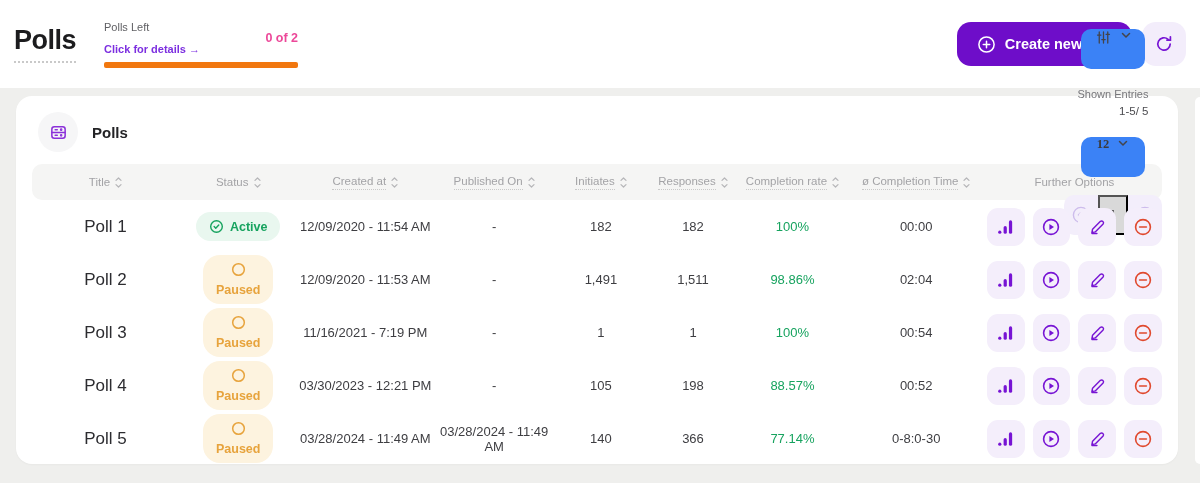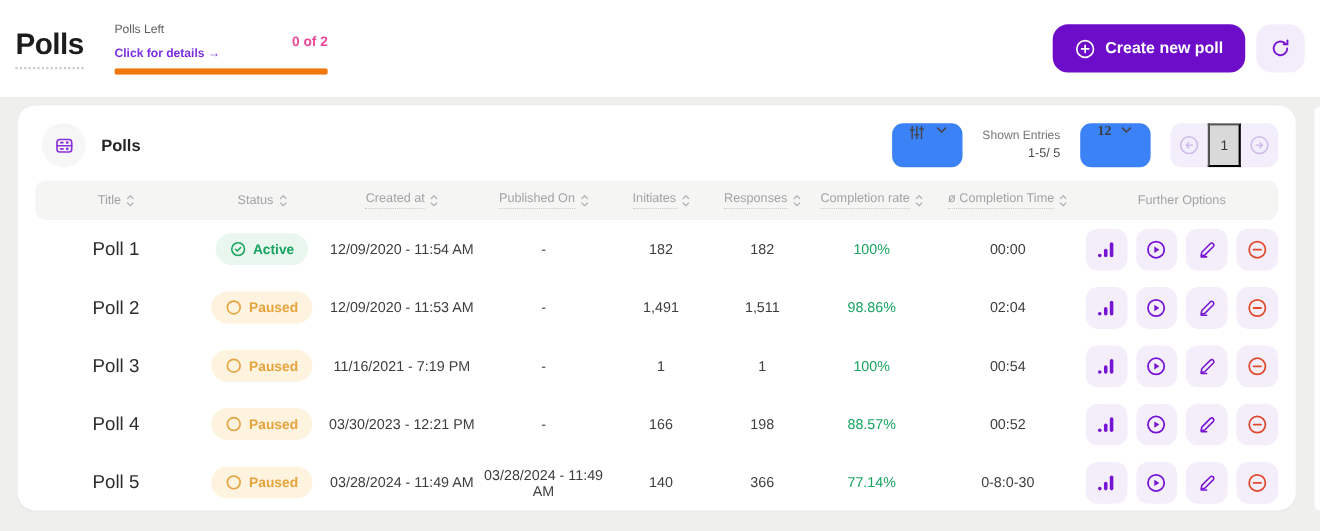--- a/index.html
+++ b/index.html
@@ -22,21 +22,21 @@
   .btn-refresh { width:44px; height:44px; border:none; border-radius:14px; background:#f3edfb; display:flex; align-items:center; justify-content:center; cursor:pointer; }
 
   
   .content { position:relative; height:395px; }
   .card { position:absolute; left:16px; top:8px; width:1162px; height:368px; background:#fff; border-radius:16px; box-shadow:0 1px 2px rgba(0,0,0,0.03); padding:14px 16px 0; }
   .card-sliver { position:absolute; right:0; top:9px; width:5px; height:367px; background:#fff; border-radius:8px 0 0 8px; }
 
   .card-header { display:flex; align-items:center; height:44px; margin-bottom:10px; padding-left:6px; }
   .icon-circle { width:40px; height:40px; border-radius:50%; background:#f6f6f7; display:flex; align-items:center; justify-content:center; }
   .card-title { font-size:15px; font-weight:600; color:#232326; margin-left:14px; }
-  .card-controls { margin-left:auto; display:flex; align-items:center; gap:18px; }
+  .card-controls { margin-left:auto; display:flex; align-items:center; gap:18px;flex-direction:column; }
   .ctl-btn { display:flex; align-items:flex-start; justify-content:center; gap:8px; height:40px; min-width:64px; padding:0 12px; background:#3b82f6; border:none; border-radius:10px; cursor:pointer; font-family:Liberation Serif, serif; }
   .pagesize-value { font-size:12.5px; color:#3b3b3e; font-weight:600; }
   .shown-entries { text-align:right; line-height:1.45; }
   .se-label { font-size:11px; color:#76767a; }
   .se-value { font-size:11.5px; color:#4c4c50; }
   .pagination { display:flex; align-items:center; background:#f3eefb; border-radius:10px; height:40px; overflow:hidden; }
   .page-arrow { width:34px; height:40px; display:flex; align-items:center; justify-content:center; background:transparent; border:none; cursor:pointer; }
   .page-number { width:30px; height:40px; display:flex; align-items:center; justify-content:center; background:#d9d9d9; font-size:12.5px; color:#3a3a3d; cursor:pointer; }
 
   
@@ -45,21 +45,21 @@
   .th { display:flex; align-items:center; justify-content:center; gap:5px; }
   .th-label.dotted { border-bottom:1px dotted #c9c9c9; padding-bottom:2px; }
   .tbody .grid-row { height:53px; }
   .cell { text-align:center; font-size:13px; color:#3e3e42; }
   .cell-title { font-size:17px; color:#2c2c30; }
   .cell-rate { color:var(--success); font-weight:400; }
 
   .badge-wrap { display:flex; justify-content:center; }
   .badge { display:inline-flex; align-items:center; gap:6px; padding:7px 13px; border-radius:17px; font-size:12.5px; font-weight:600; cursor:pointer; }
   .badge.active { background:#e9f7ef; color:var(--success); }
-  .badge.paused { background:#fdf3df; color:var(--warning); }
+  .badge.paused { background:#fdf3df; color:var(--warning);flex-direction:column; }
 
   .actions { display:flex; justify-content:center; gap:8px; }
   .action { width:38px; height:38px; border-radius:11px; background:#f4eefb; border:none; display:flex; align-items:center; justify-content:center; cursor:pointer; }
 </style>
 </head>
 <body>
 
 <header class="topbar">
   <div class="page-title">Polls</div>
 
@@ -429,21 +429,21 @@
         <span style="display:flex">
           <svg width="15" height="15" viewBox="0 0 16 16" fill="none" stroke="#e7a33c" stroke-width="1.6">
             <circle cx="8" cy="8" r="6.2"></circle>
           </svg>
         </span>
         <span>Paused</span>
       </span>
     </div>
     <div class="cell">03/30/2023 - 12:21 PM</div>
     <div class="cell">-</div>
-    <div class="cell">166</div>
+    <div class="cell">105</div>
     <div class="cell">198</div>
     <div class="cell cell-rate">88.57%</div>
     <div class="cell">00:52</div>
     <div class="actions">
       <button class="action">
         <span style="display:flex">
           <svg width="19" height="19" viewBox="0 0 20 20" fill="#7714d4">
             <circle cx="4" cy="16" r="1.7"></circle>
             <rect x="8" y="9.5" width="3.4" height="8.2" rx="1.7"></rect>
             <rect x="13.6" y="3.5" width="3.4" height="14.2" rx="1.7"></rect>

